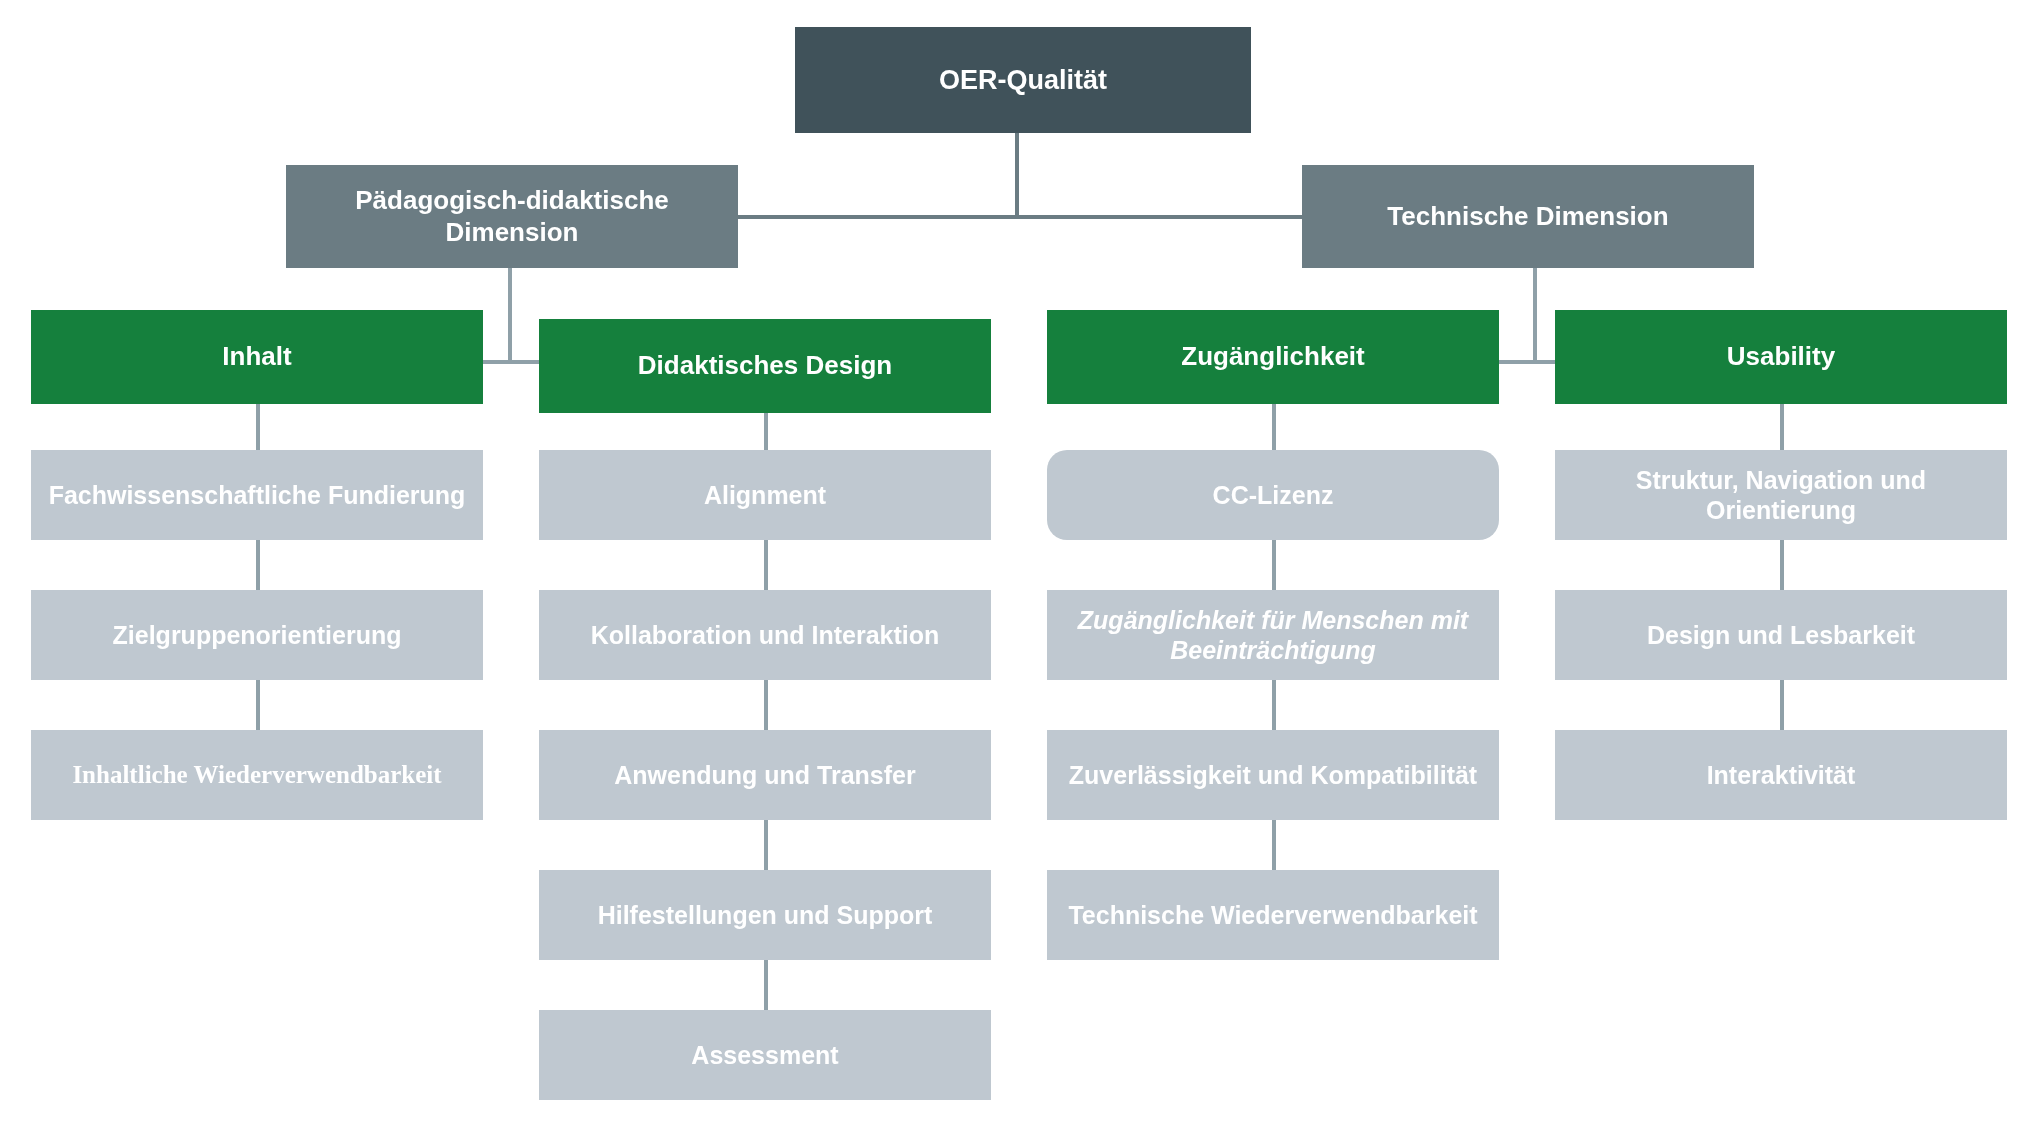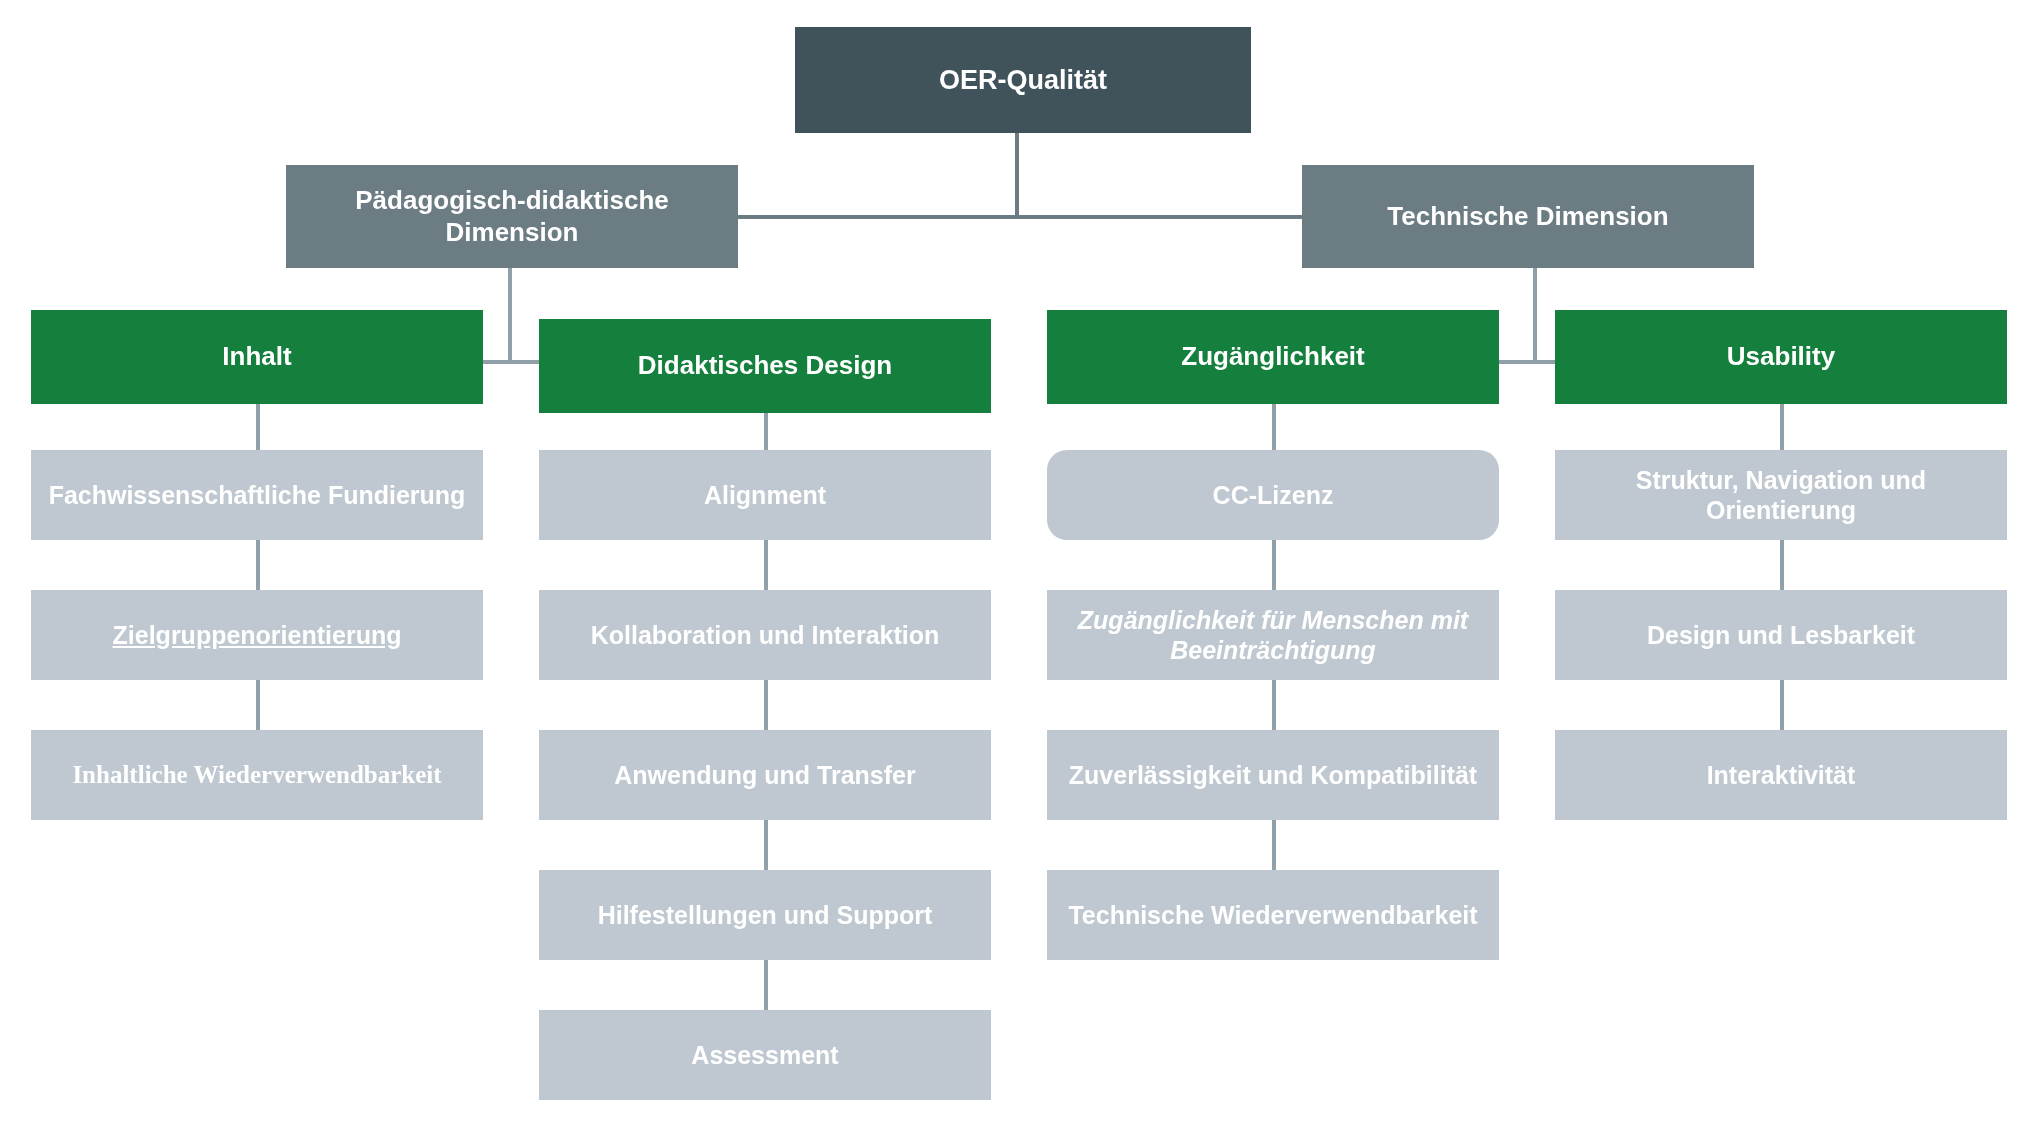--- a/index.html
+++ b/index.html
@@ -73,21 +73,21 @@
   <div class="node lvl-cat" style="left:1047px;top:310px;width:452px;height:94px;">
     <span>Zugänglichkeit</span>
   </div>
   <div class="node lvl-cat" style="left:1555px;top:310px;width:452px;height:94px;">
     <span>Usability</span>
   </div>
 
   <div class="node lvl-leaf" style="left:31px;top:450px;width:452px;height:90px;">
     <span>Fachwissenschaftliche Fundierung</span>
   </div>
-  <div class="node lvl-leaf" style="left:31px;top:590px;width:452px;height:90px;text-decoration:underline;">
+  <div class="node lvl-leaf" style="left:31px;top:590px;width:452px;height:90px;">
     <span>Zielgruppenorientierung</span>
   </div>
   <div class="node lvl-leaf" style="left:31px;top:730px;width:452px;height:90px;font-family:Liberation Serif, serif;">
     <span>Inhaltliche Wiederverwendbarkeit</span>
   </div>
 
   <div class="node lvl-leaf" style="left:539px;top:450px;width:452px;height:90px;">
     <span>Alignment</span>
   </div>
   <div class="node lvl-leaf" style="left:539px;top:590px;width:452px;height:90px;">

